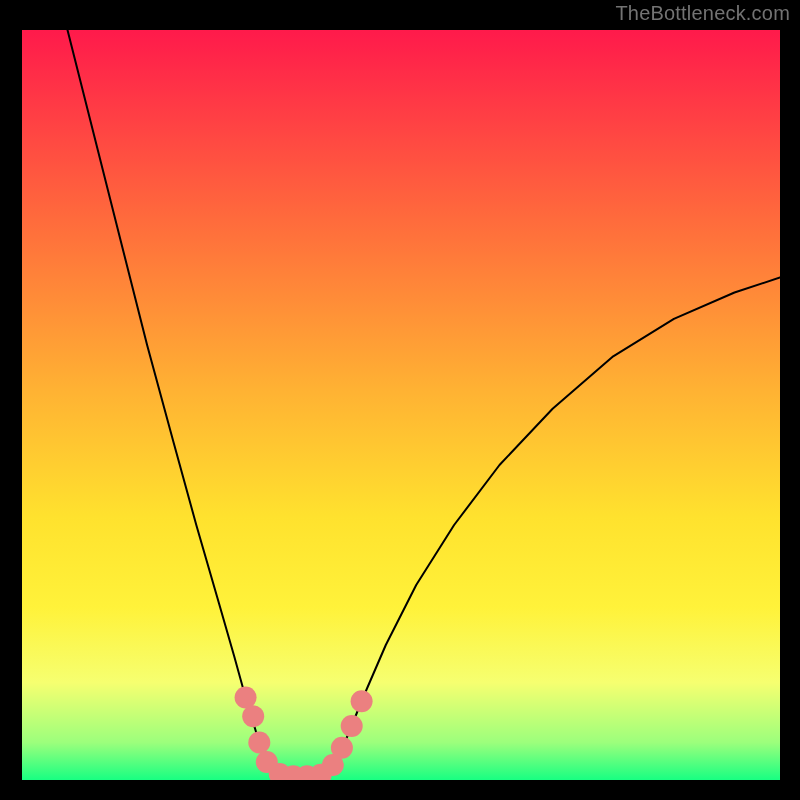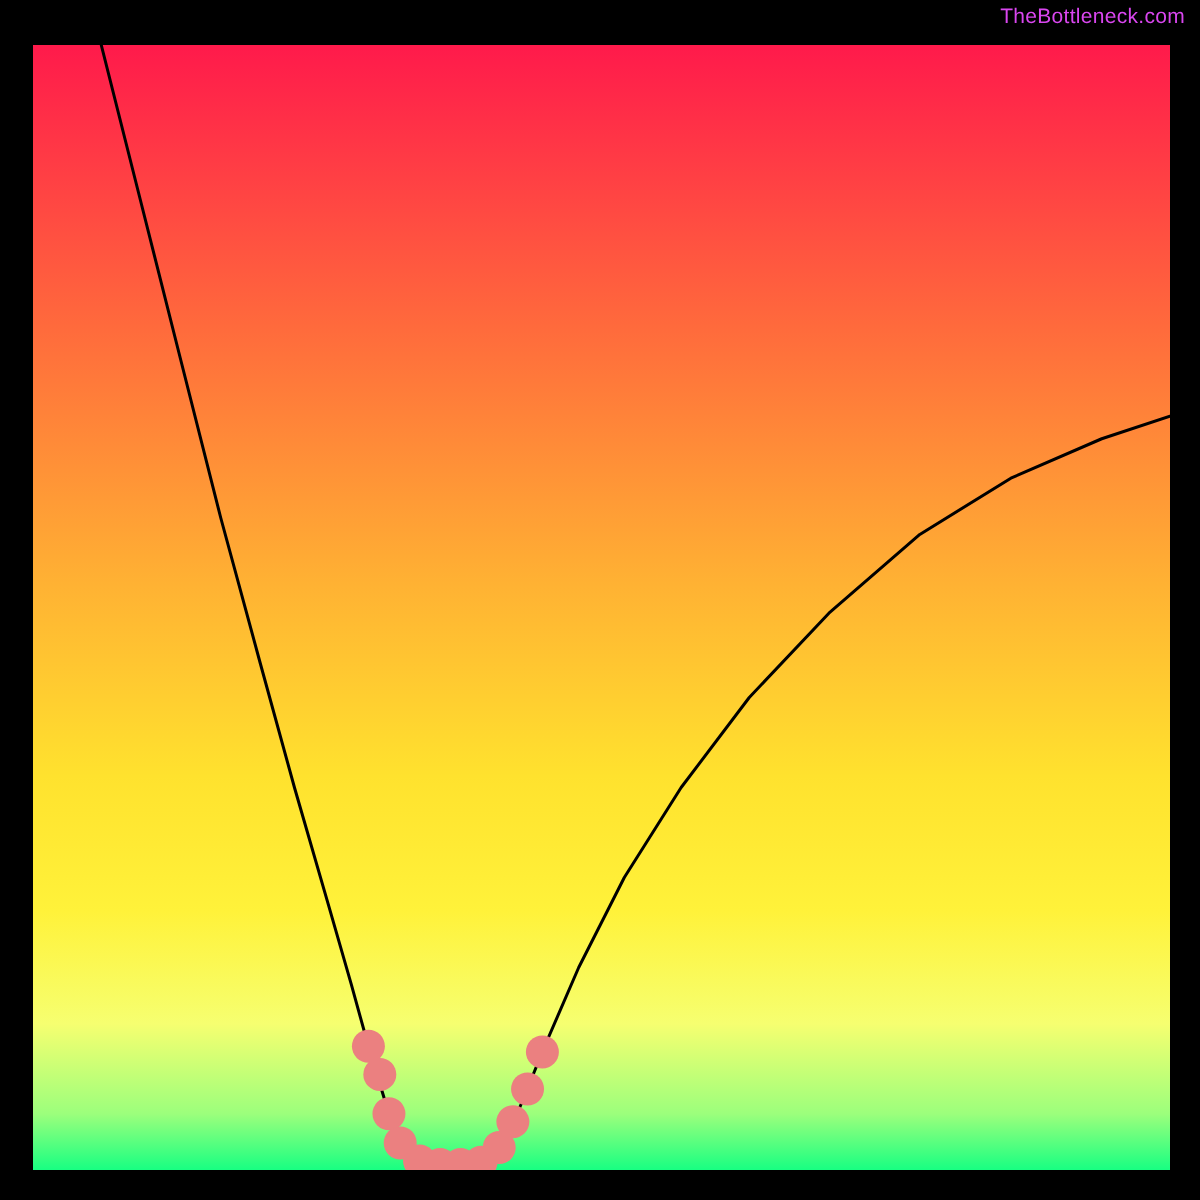--- a/index.html
+++ b/index.html
@@ -14,23 +14,23 @@
     position: relative;
     width: 800px;
     height: 800px;
     background: #000;
   }
   .attribution {
     position: absolute;
     top: 2px;
     right: 10px;
     font-family: Arial, Helvetica, sans-serif;
-    font-size: 14px;
+    font-size: 20px;
     font-weight: 500;
-    color: #d946ef;
+    color: #737373;
     letter-spacing: 0.2px;
     z-index: 5;
   }
   .plot-frame {
     position: absolute;
     left: 22px;
     top: 30px;
     width: 758px;
     height: 750px;
     background: #000;

